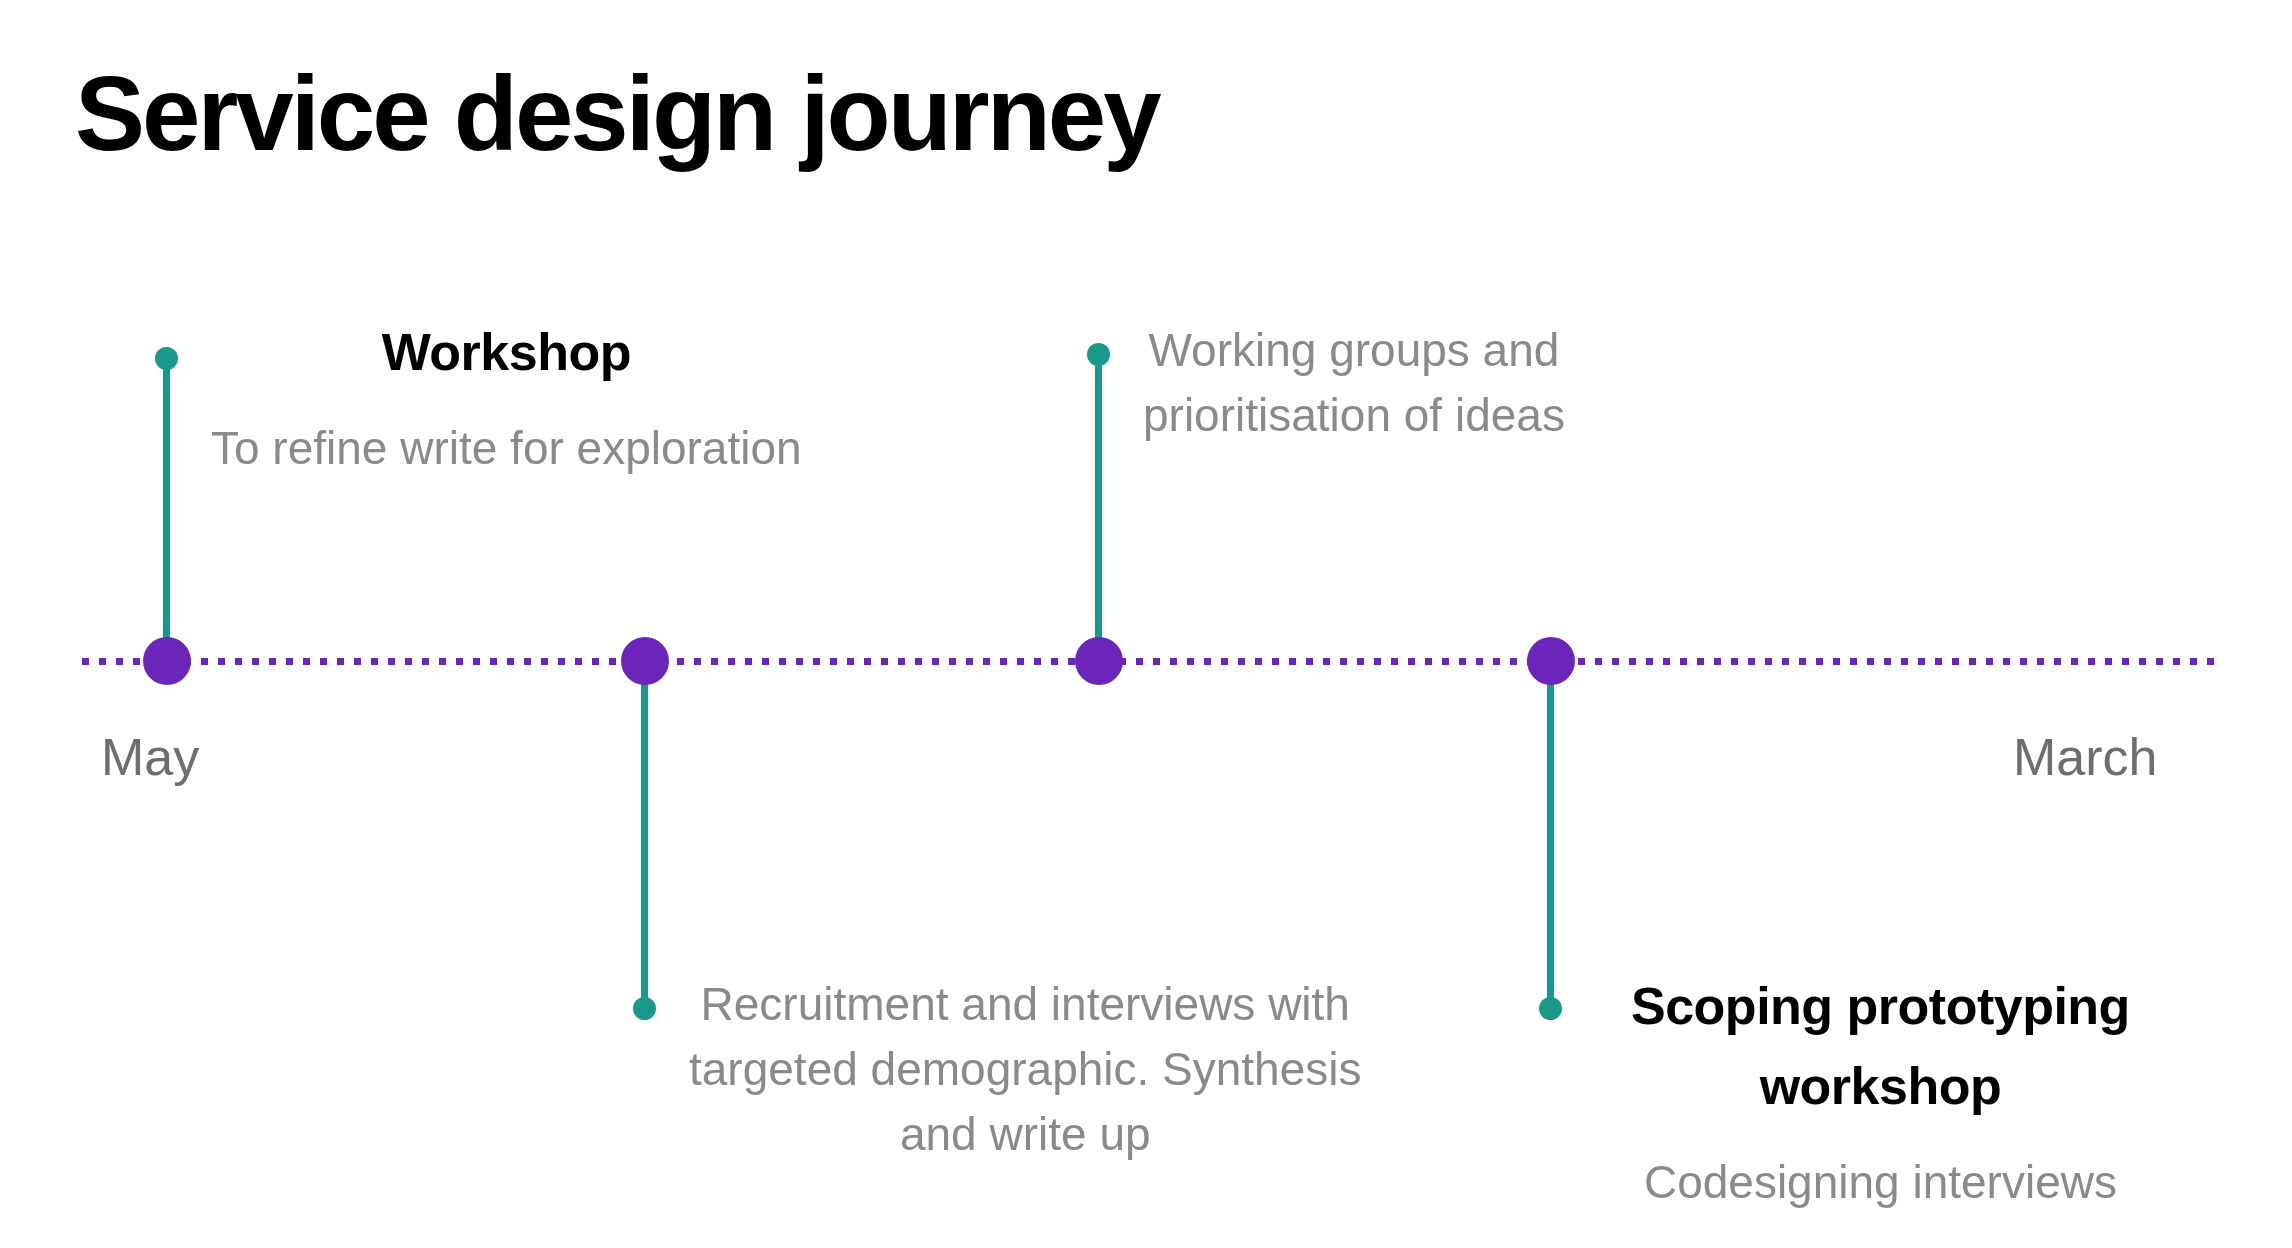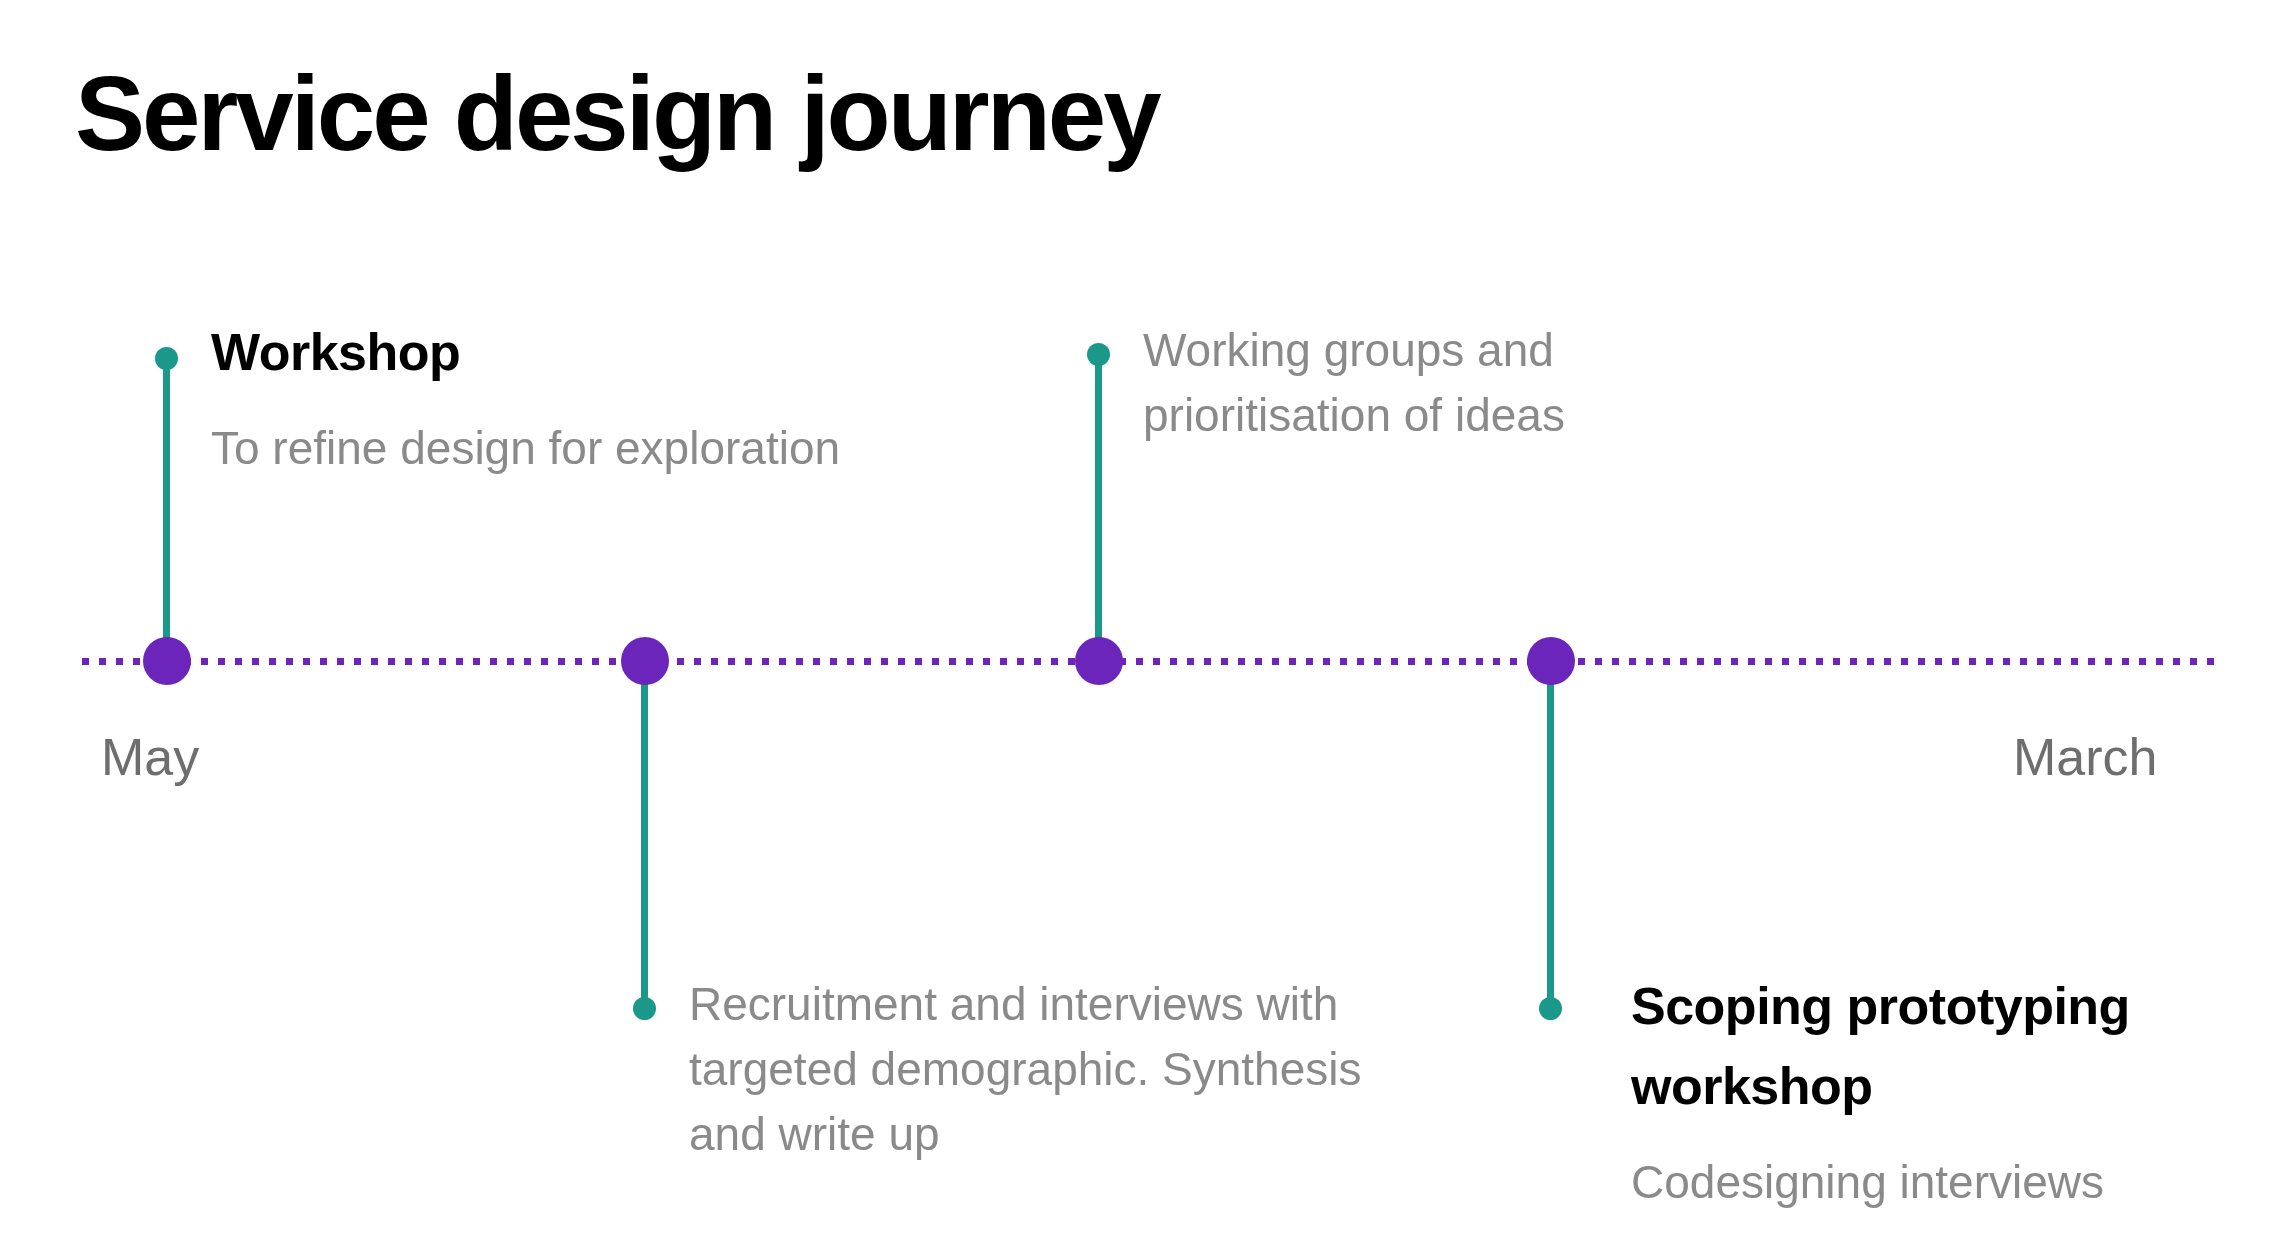--- a/index.html
+++ b/index.html
@@ -72,20 +72,21 @@
     width: 48px;
     height: 48px;
     top: 637px;
     border-radius: 50%;
     background: var(--accent-purple);
   }
 
   .milestone-text {
     position: absolute;
     white-space: pre-line;
+    text-align: center;
   }
   .milestone-text h2 {
     font-size: 52px;
     font-weight: bold;
     color: var(--heading-text);
     line-height: 80px;
     letter-spacing: -0.5px;
   }
   .milestone-text p {
     margin-top: 6px;
@@ -130,21 +131,21 @@
   <div class="month-label start">May</div>
 
   <div class="month-label end">March</div>
 
   <div class="milestone m0">
     <div class="stem"></div>
     <div class="stem-dot"></div>
     <div class="node-dot"></div>
     <div class="milestone-text">
       <h2>Workshop</h2>
-      <p>To refine design for exploration</p>
+      <p>To refine write for exploration</p>
     </div>
   </div>
 
   <div class="milestone m1">
     <div class="stem"></div>
     <div class="stem-dot"></div>
     <div class="node-dot"></div>
     <div class="milestone-text">
       <p>Recruitment and interviews with
 targeted demographic. Synthesis

